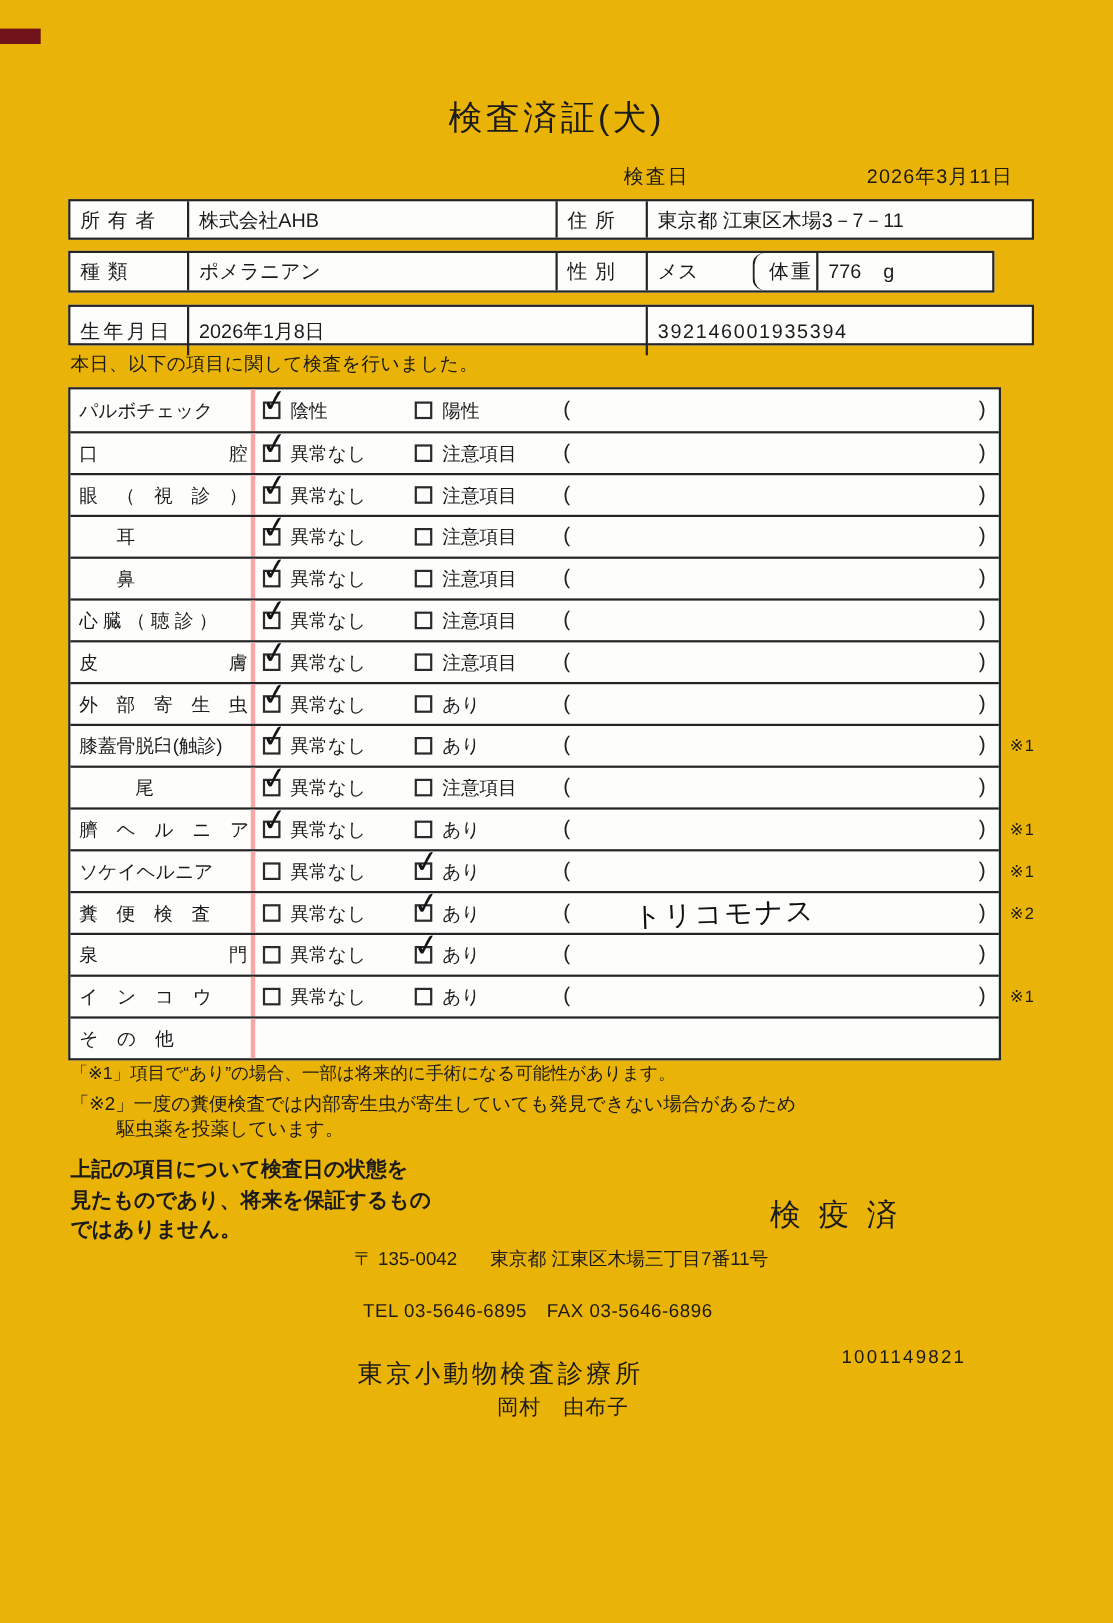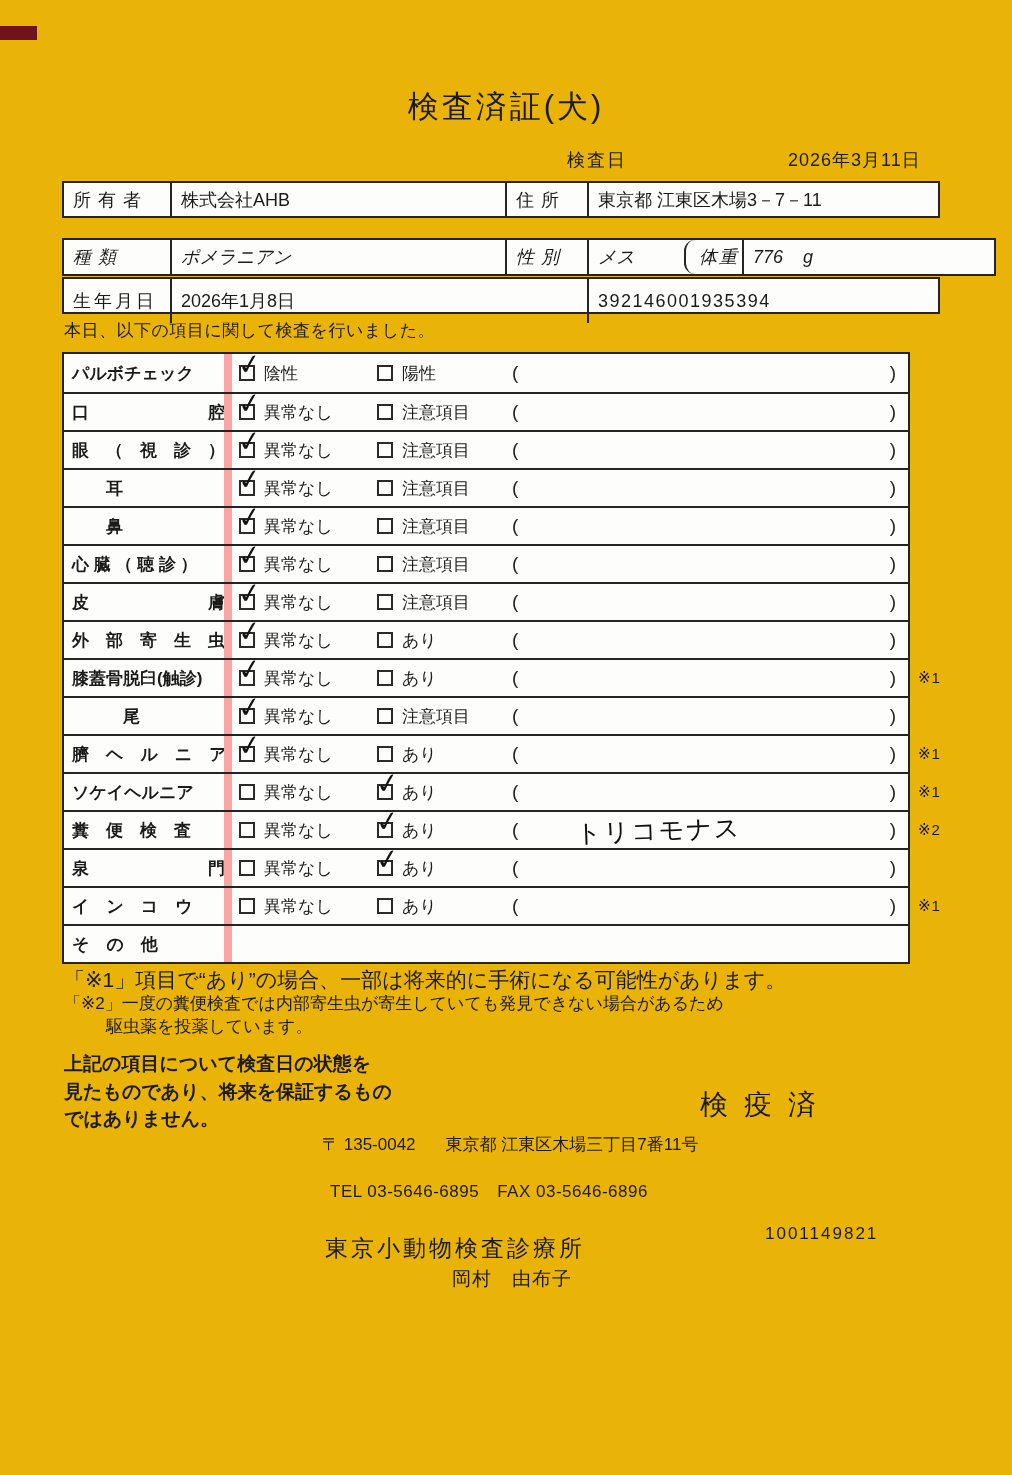--- a/index.html
+++ b/index.html
@@ -25,44 +25,44 @@
   
   .date-label { position:absolute; left:567px; top:148px; font-size:18px; letter-spacing:2px; }
   .date-value { position:absolute; left:788px; top:148px; font-size:18px; letter-spacing:1px; }
 
   
   .itable {
     position:absolute; left:62px; display:grid; background:#fdfdfc;
     border:2px solid #242424;
   }
   .t-owner { top:181px; width:878px; height:37px; grid-template-columns:106px 335px 82px 1fr; }
-  .t-breed { top:238px; width:934px; height:38px; grid-template-columns:106px 335px 82px 97px 58px 1fr;font-style:italic; }
+  .t-breed { top:228px; width:842px; height:38px; grid-template-columns:106px 335px 82px 97px 58px 1fr; }
   .t-birth { top:277px; width:878px; height:37px; grid-template-columns:106px 335px 82px 1fr; }
   .cell { border-left:2px solid #242424; display:flex; align-items:center; padding-left:9px; font-size:18px; overflow:hidden; white-space:nowrap; }
   .cell:first-child { border-left:none; }
   .lab { letter-spacing:7px; }
   .lab-md { letter-spacing:3px; }
   .lab-sm { letter-spacing:2px; padding-left:13px;border-radius:11px; }
   .lab-no { letter-spacing:1px; padding-left:22px;margin-top:44px; }
   .val-num { letter-spacing:1.5px; }
   .weight-cell { justify-content:flex-start; gap:20px; padding-right:12px; }
 
   .intro { position:absolute; left:64px; top:319px; font-size:17px; letter-spacing:0.5px; }
 
   
   .mtable {
     position:absolute; left:62px; top:352px; width:848px;
     border:2px solid #242424; background:#fdfdfc;
   }
   .mrow { display:flex; height:38px; position:relative; }
   .mrow + .mrow { border-top:2px solid #242424; }
   .mitem {
-    width:168px; border-right:8px solid #fca5a5;
+    width:168px; border-right:4px solid #fca5a5;
     display:flex; align-items:center; padding-left:8px;
-    font-size:17px; white-space:pre; overflow:hidden;font-weight:bold;
+    font-size:17px; white-space:pre; overflow:hidden;
   }
   .mcontent { flex:1; display:flex; align-items:center; padding-left:7px; }
   .opt { display:flex; align-items:center; gap:9px; font-size:17px; }
   .opt1 { width:138px; }
   .opt2 { width:135px; }
   .cb {
     width:16px; height:16px; border:2px solid #2a2a2a; position:relative;
     flex:none; background:transparent;
   }
   .tick {
@@ -70,21 +70,21 @@
     color:#141414; font-weight:bold; transform:rotate(-8deg);
   }
   .paren { flex:1; display:flex; align-items:center; font-size:19px; padding-right:12px; color:#222; }
   .pv {
     flex:1; text-align:center; font-size:25px; letter-spacing:2px; color:#101010;
     transform:translateX(-45px) rotate(-2deg);
   }
   .rownote { position:absolute; left:854px; top:9px; width:44px; font-size:15px; letter-spacing:1px; }
 
   
-  .note1 { position:absolute; left:64px; top:966px; font-size:21px; }
+  .note1 { position:absolute; left:64px; top:966px; font-size:16px; }
   .note2a { position:absolute; left:64px; top:992px; font-size:17px; }
   .note2b { position:absolute; left:106px; top:1015px; font-size:17px; }
 
   .disclaimer { position:absolute; left:64px; top:1050px; font-size:19px; font-weight:bold; line-height:27.5px; }
 
   .stamp { position:absolute; left:700px; top:1086px; font-size:28px; letter-spacing:16px; }
 
   .postal-row { position:absolute; left:322px; top:1133px; font-size:17px; display:flex; gap:30px; }
   .tel-row { position:absolute; left:330px; top:1182px; font-size:17px; display:flex; gap:18px; letter-spacing:0.5px; }
   .clinic { position:absolute; left:325px; top:1233px; font-size:23px; letter-spacing:3px; }

